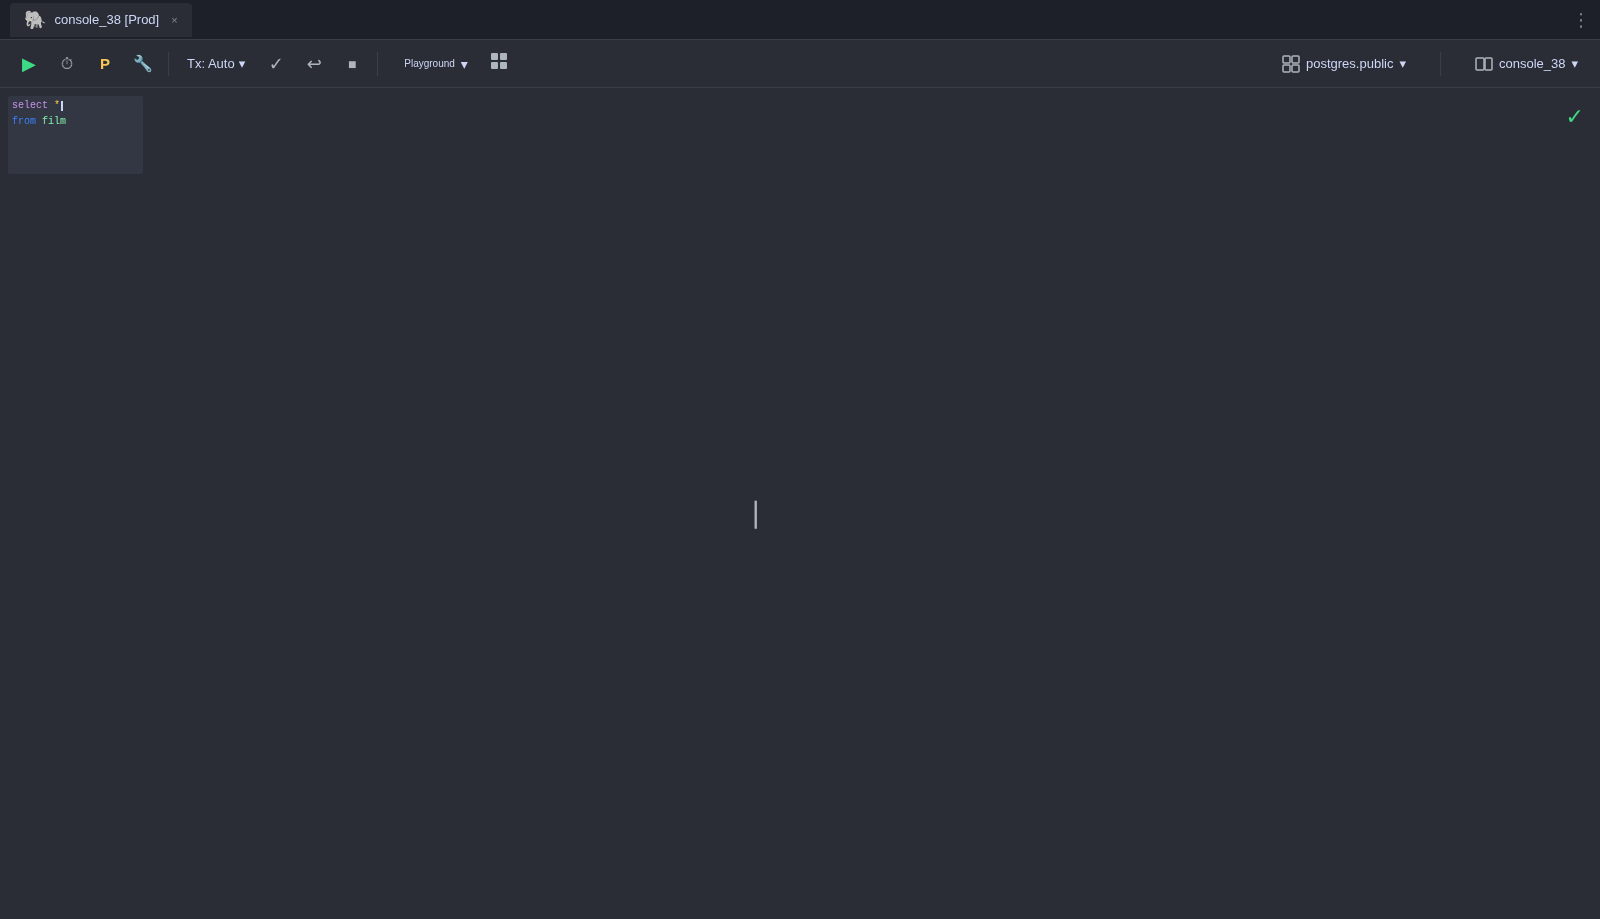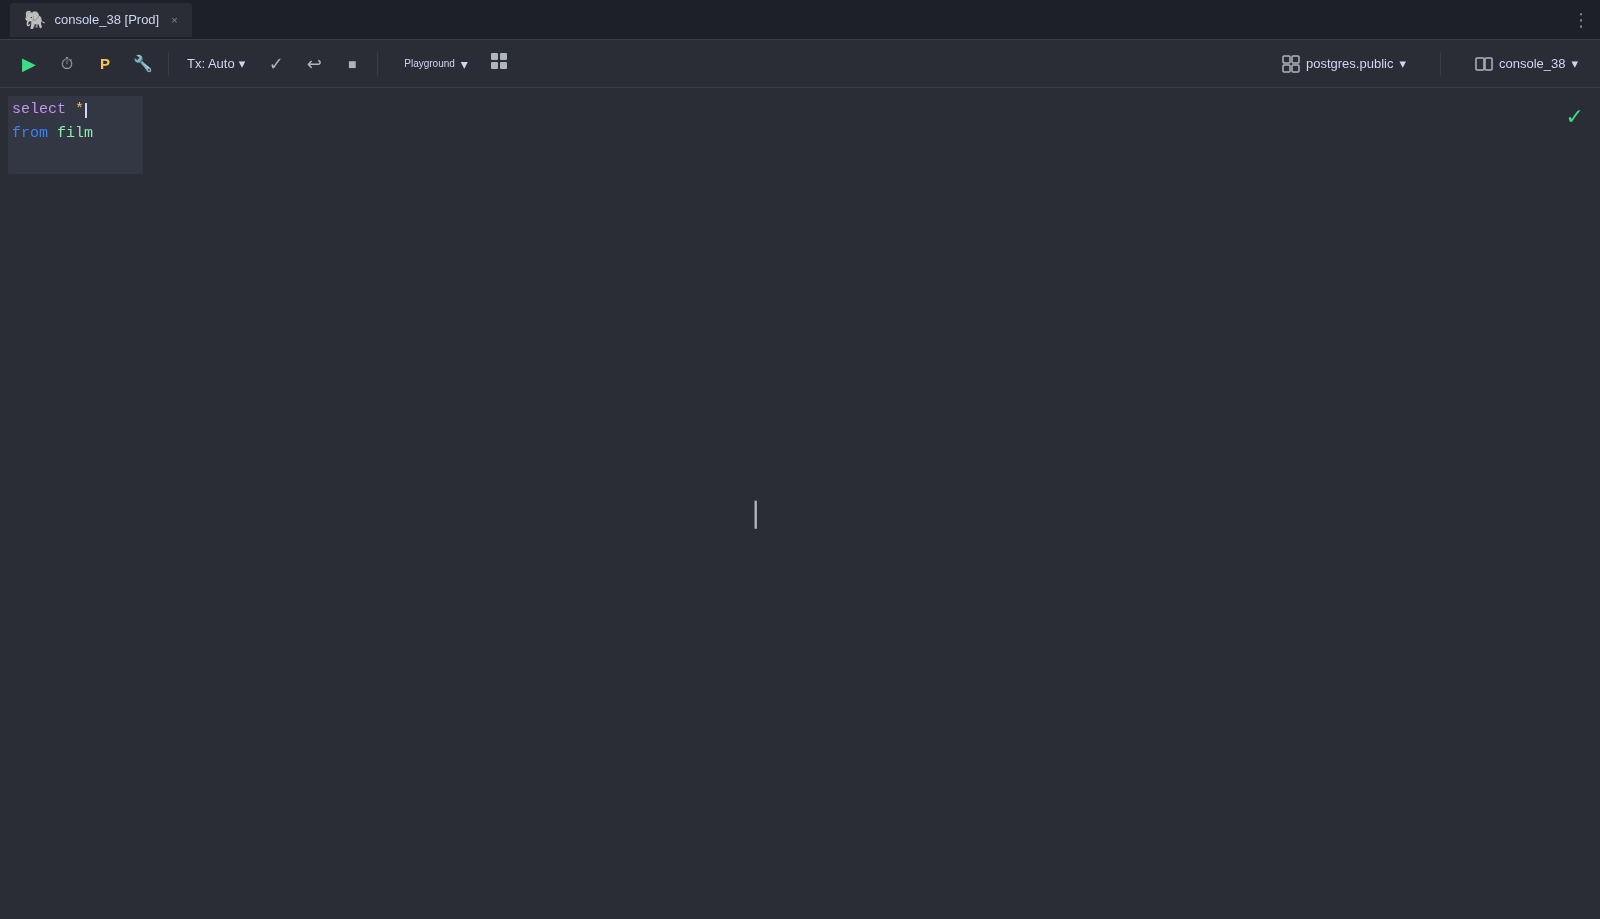--- a/index.html
+++ b/index.html
@@ -172,21 +172,21 @@
     }
 
     .code-editor {
       position: relative;
       padding: 10px 12px;
       width: 200px;
     }
 
     .code-line {
       font-family: 'Courier New', Consolas, monospace;
-      font-size: 15px;
+      font-size: 10px;
       line-height: 1.6;
       white-space: pre;
       display: flex;
       align-items: center;
     }
 
     .kw-select { color: #c792ea; }
     .kw-star { color: #f8c555; }
     .kw-cursor {
       display: inline-block;

